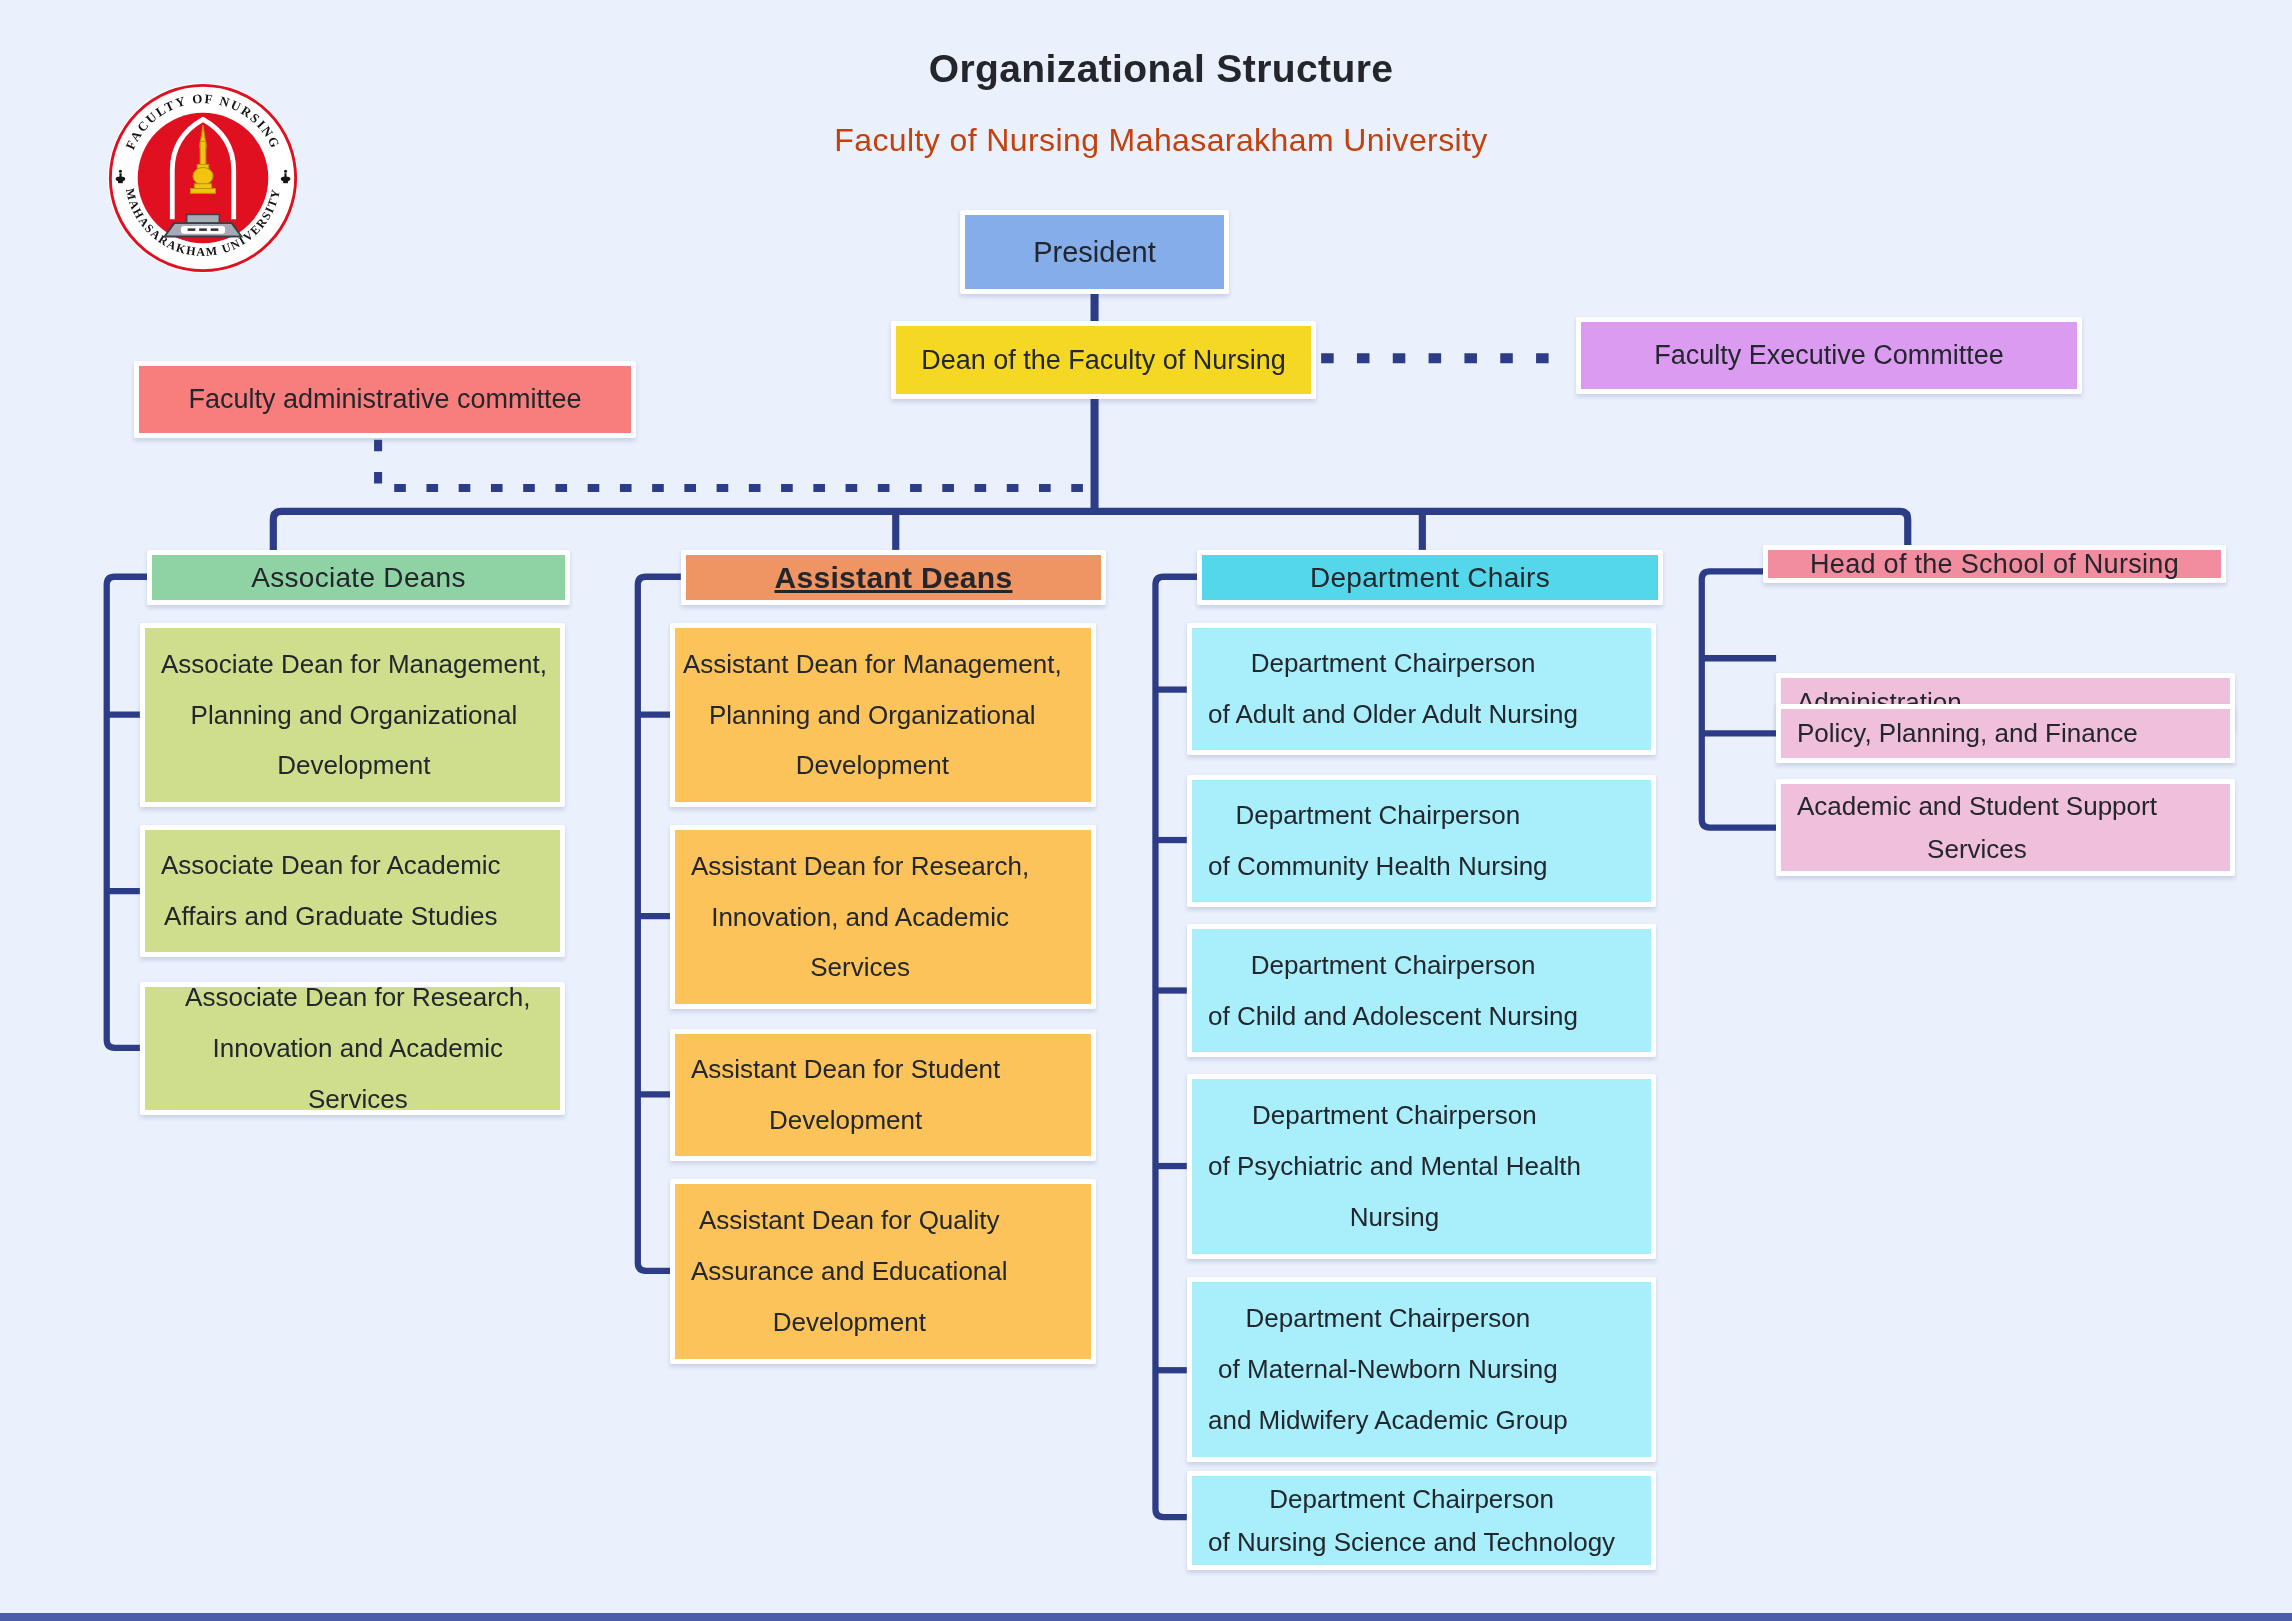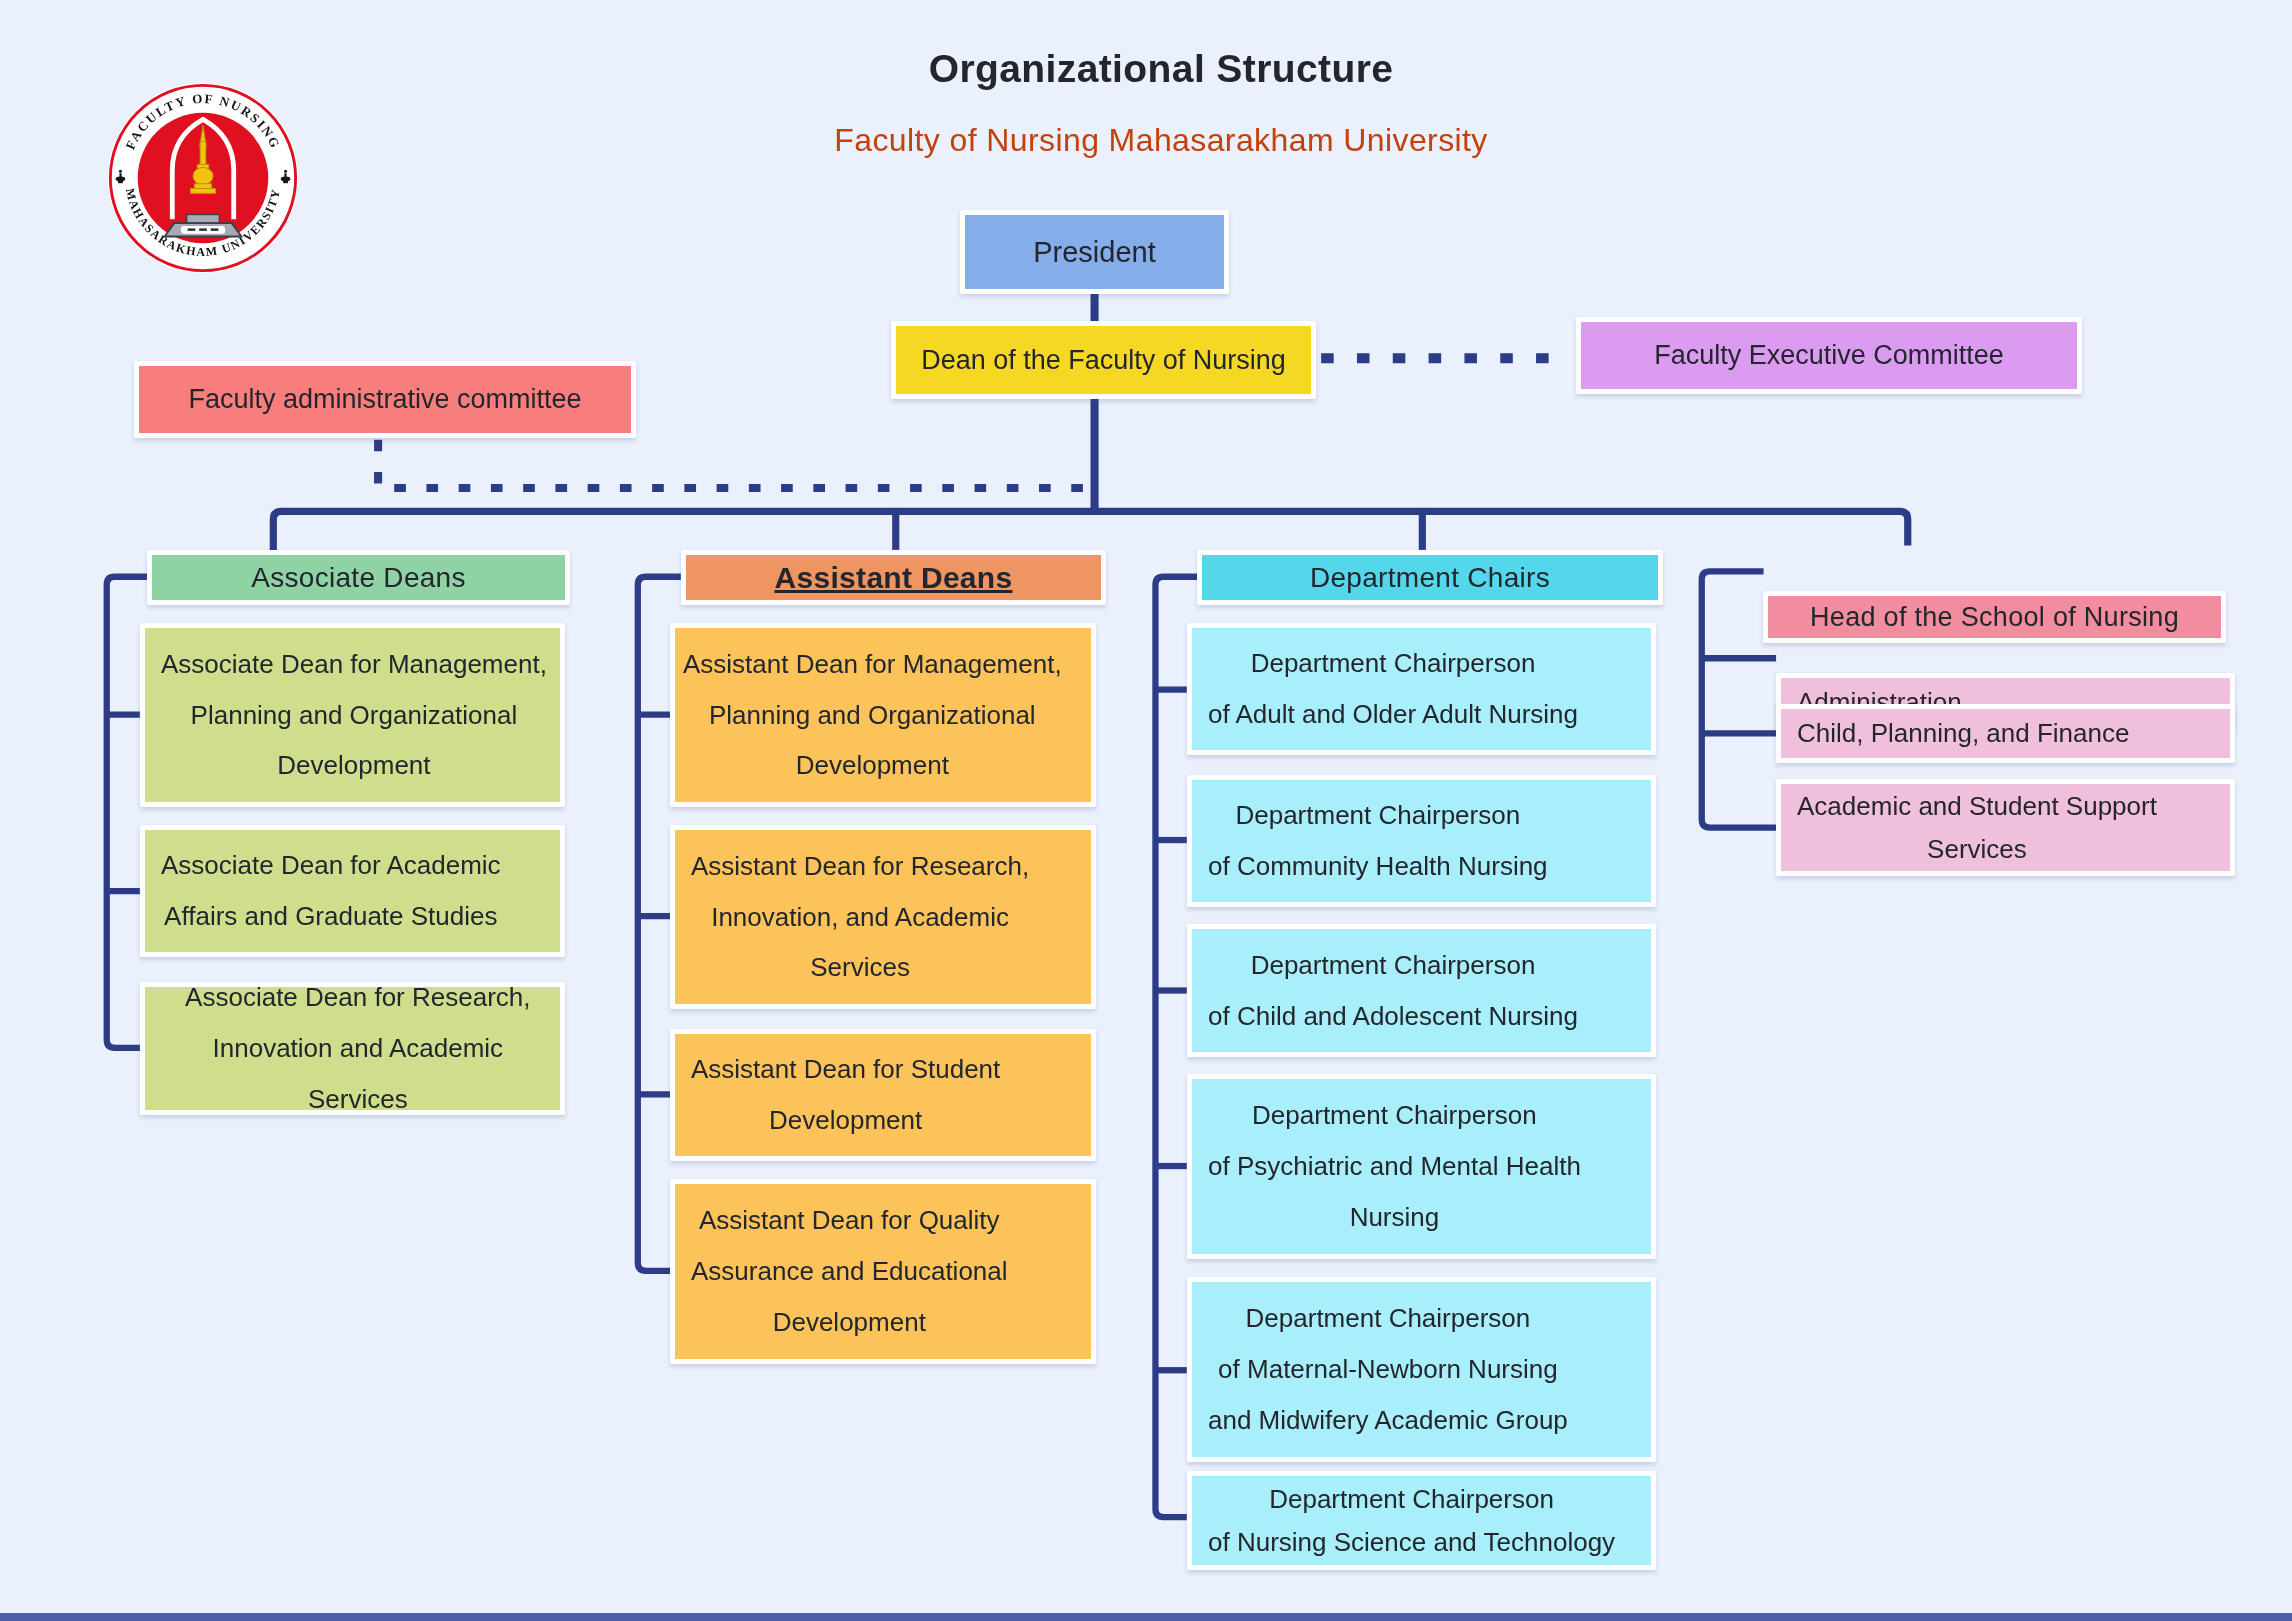--- a/index.html
+++ b/index.html
@@ -159,21 +159,21 @@
 of Child and Adolescent Nursing</div>
   <div class="box itm dept-i" style="left:1187px;top:1074px;width:469px;height:185px;">Department Chairperson
 of Psychiatric and Mental Health
 Nursing</div>
   <div class="box itm dept-i" style="left:1187px;top:1277px;width:469px;height:185px;">Department Chairperson
 of Maternal-Newborn Nursing
 and Midwifery Academic Group</div>
   <div class="box itm dept-i tight" style="left:1187px;top:1471px;width:469px;height:99px;">Department Chairperson
 of Nursing Science and Technology</div>
 
-  <div class="box hdr head-h" style="left:1763px;top:545px;width:463px;height:52px;font-size:27px;margin-top:46px;">Head of the School of Nursing</div>
+  <div class="box hdr head-h" style="left:1763px;top:545px;width:463px;height:38px;font-size:27px;">Head of the School of Nursing</div>
   <div class="box itm head-i tight" style="left:1776px;top:629px;width:459px;height:59px;margin-top:44px;">Administration</div>
-  <div class="box itm head-i tight" style="left:1776px;top:704px;width:459px;height:59px;">Child, Planning, and Finance</div>
+  <div class="box itm head-i tight" style="left:1776px;top:704px;width:459px;height:59px;">Policy, Planning, and Finance</div>
   <div class="box itm head-i tight" style="left:1776px;top:779px;width:459px;height:97px;">Academic and Student Support
 Services</div>
 
   <div id="bottom-bar"></div>
 </div>
 
 
 </body></html>

